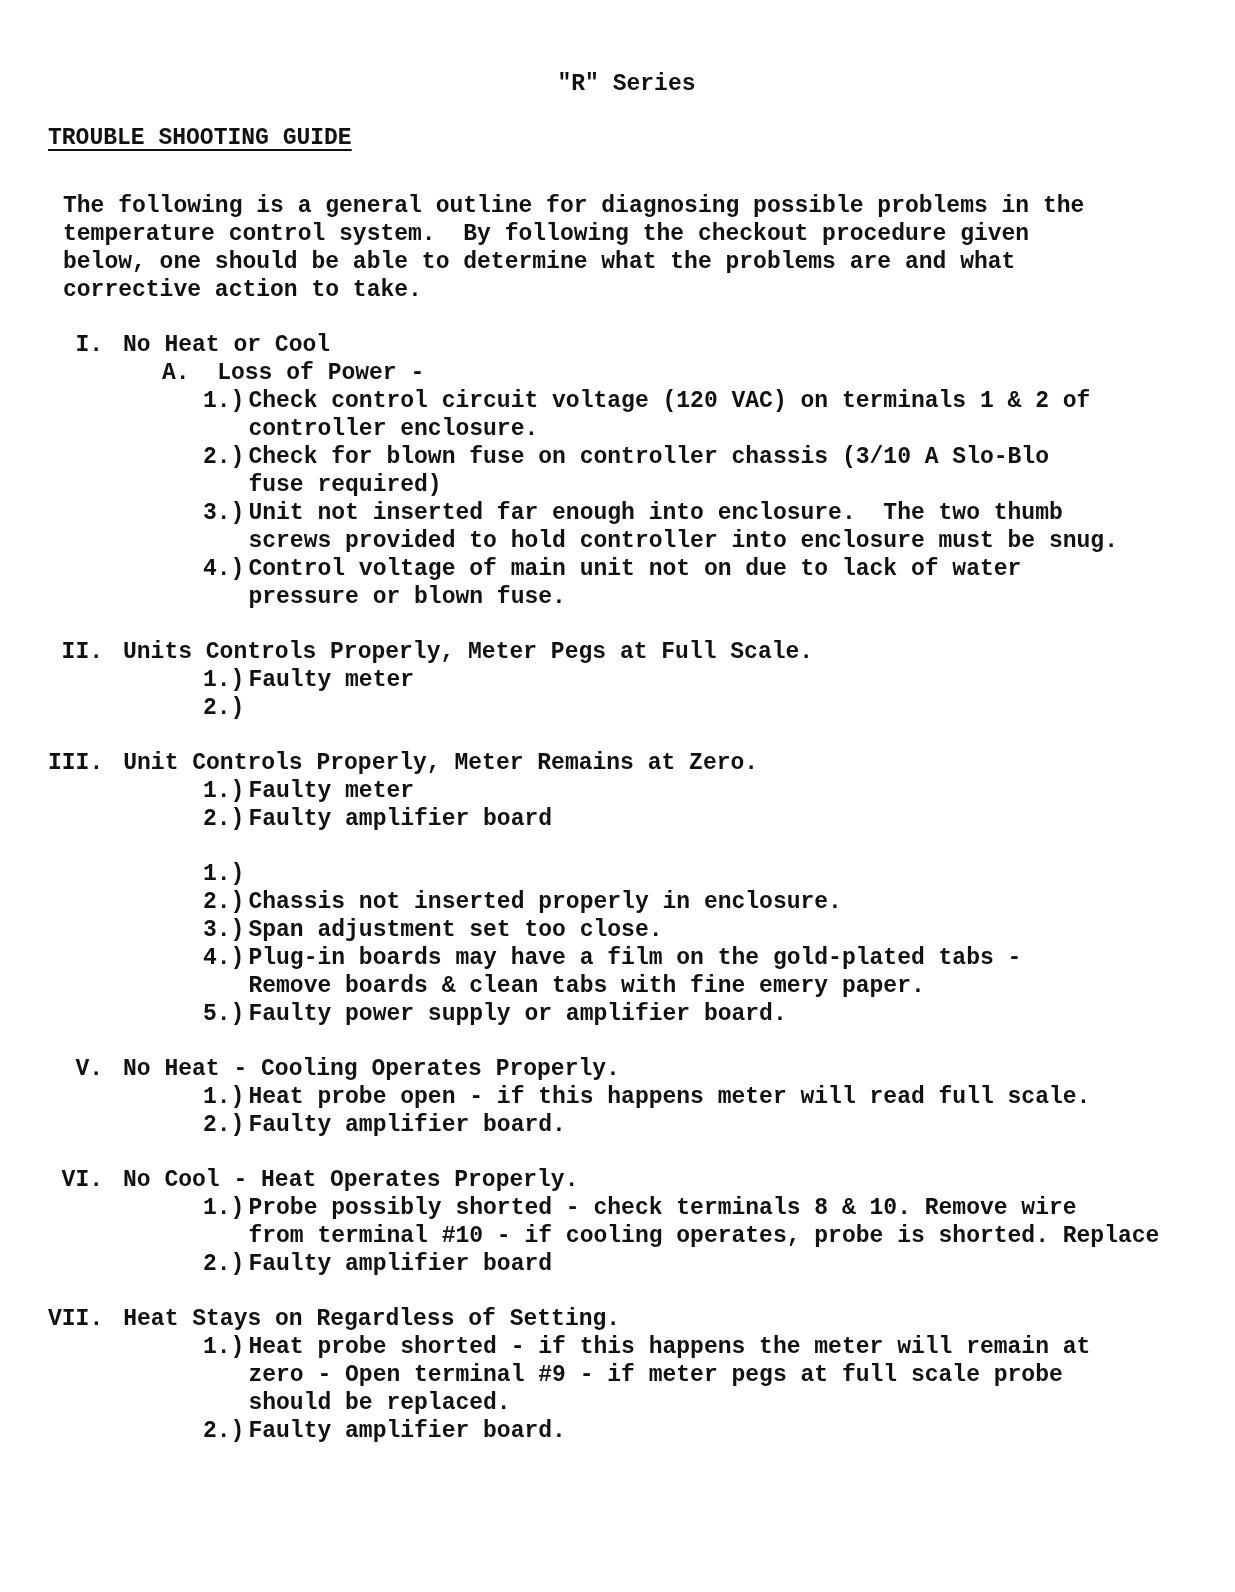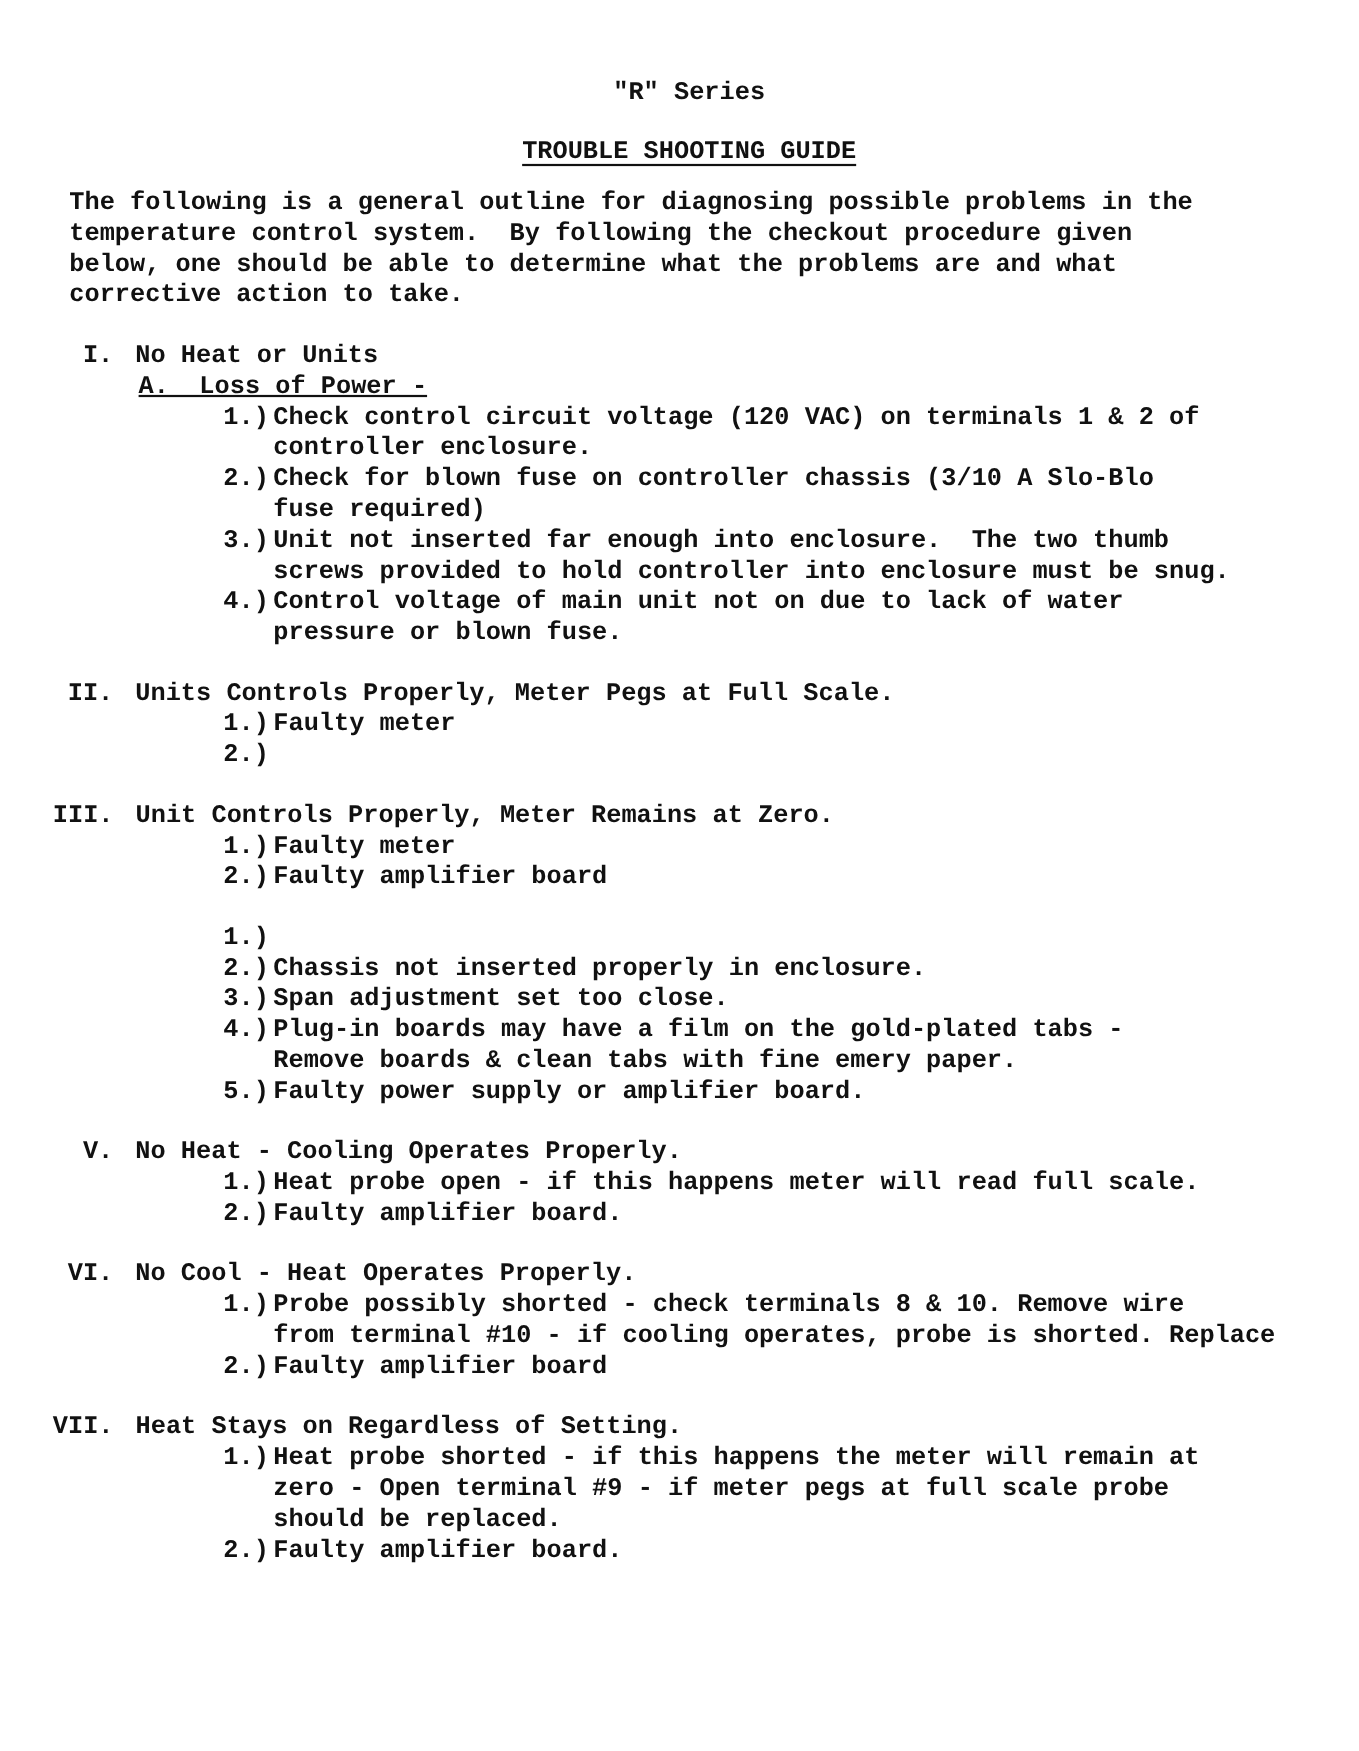--- a/index.html
+++ b/index.html
@@ -21,22 +21,21 @@
   }
   .page {
     position: relative;
   }
   .series-title {
     text-align: center;
     white-space: pre;
     margin-bottom: 26px;
   }
   .doc-title {
-    text-align: center;
-    margin-bottom: 18px;
+    margin-bottom: 40px;
   }
   .doc-title span {
     text-decoration: underline;
     text-underline-offset: 5px;
   }
   .intro {
     margin-left: 15px;
     white-space: pre-wrap;
     margin-bottom: 2px;
   }
@@ -50,23 +49,22 @@
   .section-numeral {
     flex: 0 0 55px;
     text-align: right;
     white-space: pre;
   }
   .section-title {
     margin-left: 20px;
     white-space: pre-wrap;
   }
   .section-subheading {
-    margin-left: 78px;
-    white-space: pre;
-    text-decoration: underline;
+    margin-left: 114px;
+    white-space: pre;
   }
   .item {
     display: flex;
     align-items: baseline;
     margin-left: 155px;
   }
   .item-marker {
     flex: 0 0 41px;
     white-space: pre;
   }
@@ -88,21 +86,21 @@
 
   <div class="intro">The following is a general outline for diagnosing possible problems in the
 temperature control system.  By following the checkout procedure given
 below, one should be able to determine what the problems are and what
 corrective action to take.</div>
 
   <div>
       <div class="section">
         <div class="section-heading">
           <span class="section-numeral">I.</span>
-          <span class="section-title">No Heat or Units</span>
+          <span class="section-title">No Heat or Cool</span>
         </div>
         <div class="section-subheading">A.  Loss of Power -</div>
         <div class="item">
           <span class="item-marker">1.)</span>
           <span class="item-text">Check control circuit voltage (120 VAC) on terminals 1 &amp; 2 of
 controller enclosure.</span>
         </div>
         <div class="item">
           <span class="item-marker">2.)</span>
           <span class="item-text">Check for blown fuse on controller chassis (3/10 A Slo-Blo

